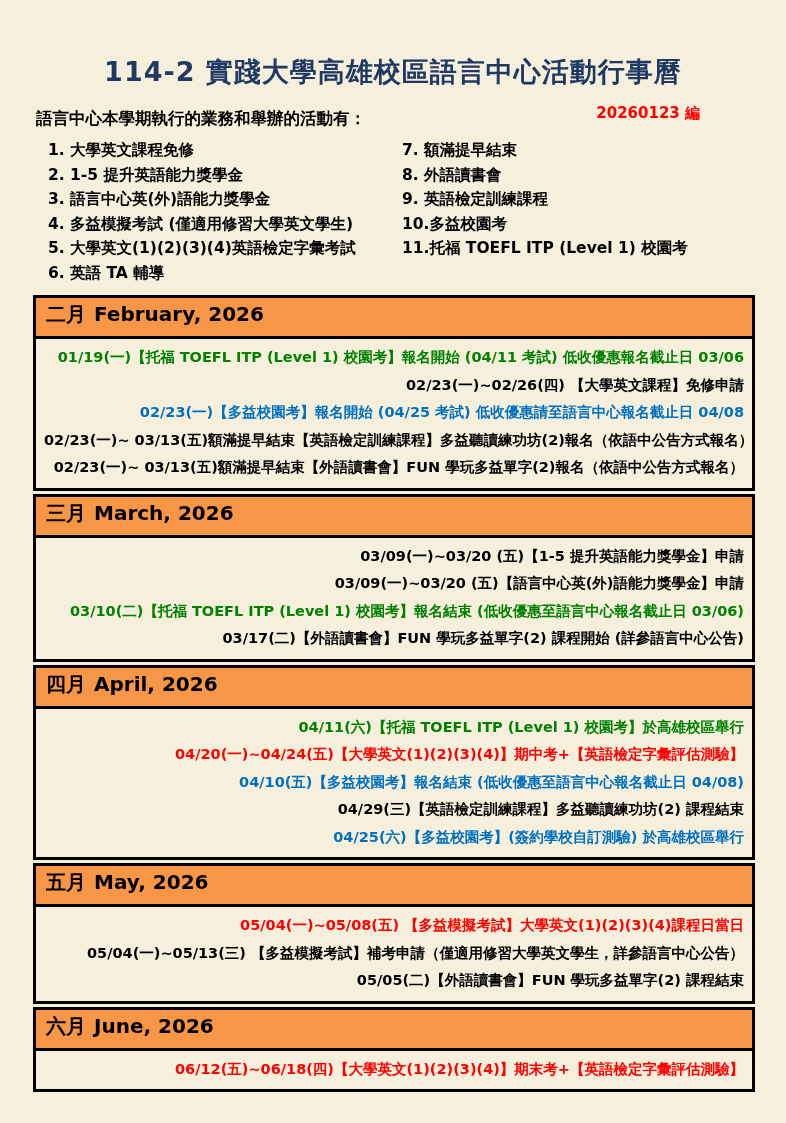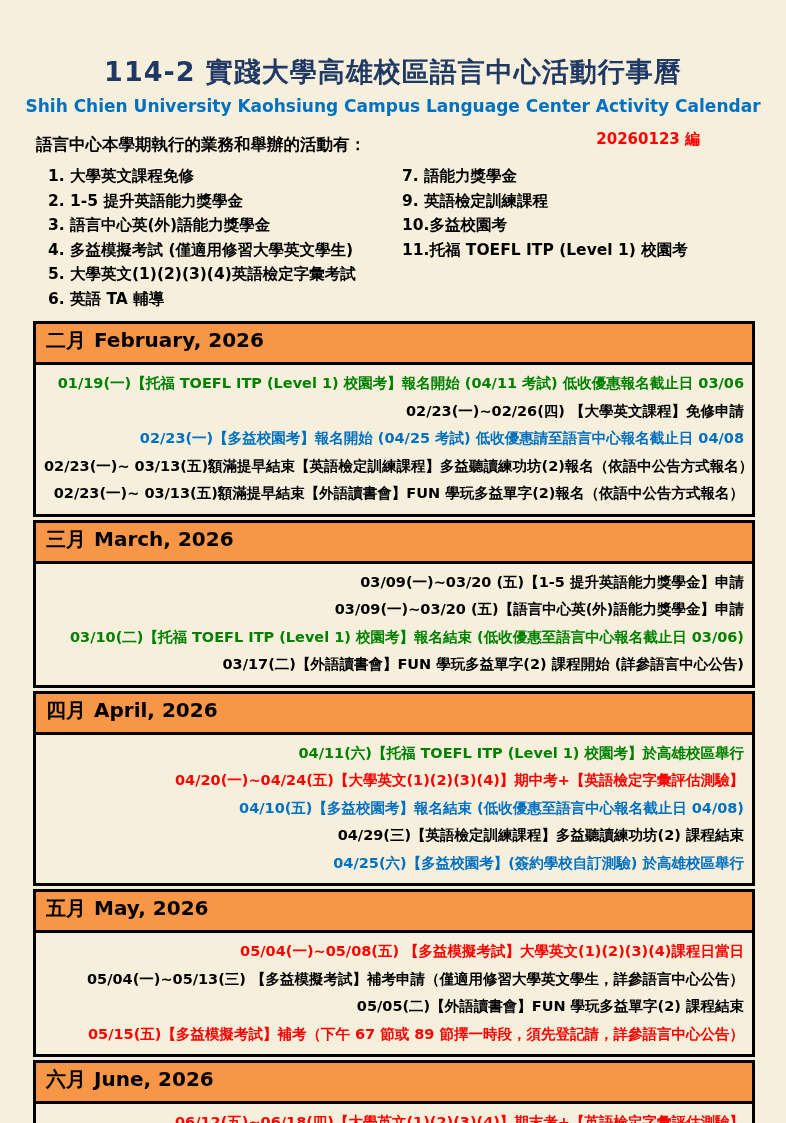--- a/index.html
+++ b/index.html
@@ -85,38 +85,38 @@
     white-space: nowrap;
     text-align: right;
   }
 </style>
 </head>
 <body>
 
 <div class="page">
 
   <div class="title">114-2 實踐大學高雄校區語言中心活動行事曆</div>
-  <div class="subtitle">Shih Chien University Kaohsiung Campus Language Center Activity Calendar</div>
 
   <div class="intro-row">
     <span class="intro-text">語言中心本學期執行的業務和舉辦的活動有：</span>
     <span class="edition">20260123 編</span>
   </div>
 
   <div class="activities">
     <ul class="act-col" id="act-left">
         <li class="act-item"><span class="act-num">1.</span><span>大學英文課程免修</span></li>
         <li class="act-item"><span class="act-num">2.</span><span>1-5 提升英語能力獎學金</span></li>
         <li class="act-item"><span class="act-num">3.</span><span>語言中心英(外)語能力獎學金</span></li>
         <li class="act-item"><span class="act-num">4.</span><span>多益模擬考試 (僅適用修習大學英文學生)</span></li>
         <li class="act-item"><span class="act-num">5.</span><span>大學英文(1)(2)(3)(4)英語檢定字彙考試</span></li>
         <li class="act-item"><span class="act-num">6.</span><span>英語 TA 輔導</span></li>
       </ul>
     <ul class="act-col" id="act-right">
-        <li class="act-item"><span class="act-num">7.</span><span>語能力獎學金</span></li>
+        <li class="act-item"><span class="act-num">7.</span><span>額滿提早結束</span></li>
+        <li class="act-item"><span class="act-num">8.</span><span>外語讀書會</span></li>
         <li class="act-item"><span class="act-num">9.</span><span>英語檢定訓練課程</span></li>
         <li class="act-item"><span class="act-num">10.</span><span>多益校園考</span></li>
         <li class="act-item"><span class="act-num">11.</span><span>托福  TOEFL ITP (Level 1)  校園考</span></li>
       </ul>
   </div>
 
   <div class="months" id="months">
   <section class="month">
     <div class="month-header">
       <span class="zh">二月</span><span class="en">February, 2026</span>
@@ -156,21 +156,20 @@
   </section>
 
   <section class="month">
     <div class="month-header">
       <span class="zh">五月</span><span class="en">May, 2026</span>
     </div>
     <div class="month-body">
           <div class="event-row" style="color: rgb(255, 0, 0);">05/04(一)~05/08(五)  【多益模擬考試】大學英文(1)(2)(3)(4)課程日當日</div>
           <div class="event-row" style="color: #000000;">05/04(一)~05/13(三)  【多益模擬考試】補考申請（僅適用修習大學英文學生，詳參語言中心公告）</div>
           <div class="event-row" style="color: rgb(0, 0, 0);">05/05(二)【外語讀書會】FUN 學玩多益單字(2) 課程結束</div>
-          <div class="event-row" style="color: rgb(255, 0, 0);">05/15(五)【多益模擬考試】補考（下午 67 節或 89 節擇一時段，須先登記請，詳參語言中心公告）</div>
         </div>
   </section>
 
   <section class="month">
     <div class="month-header">
       <span class="zh">六月</span><span class="en">June, 2026</span>
     </div>
     <div class="month-body">
           <div class="event-row" style="color: rgb(255, 0, 0);">06/12(五)~06/18(四)【大學英文(1)(2)(3)(4)】期末考+【英語檢定字彙評估測驗】</div>
         </div>

